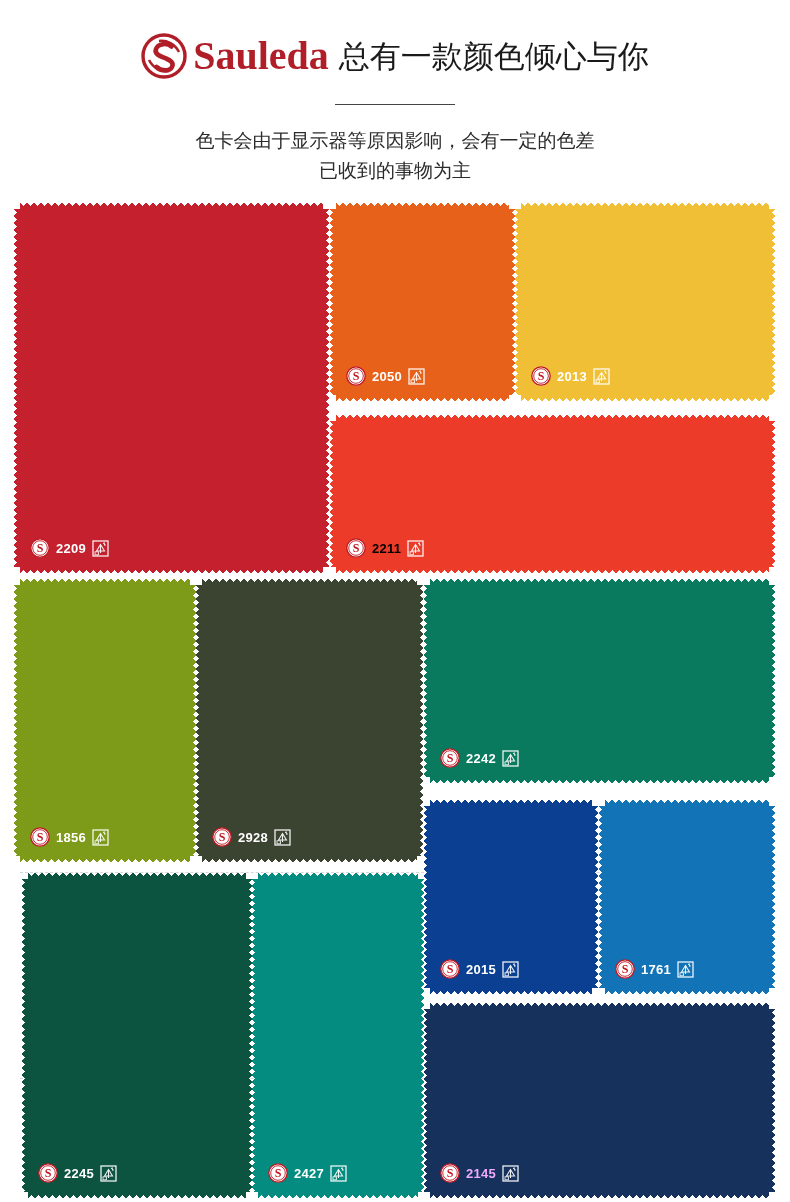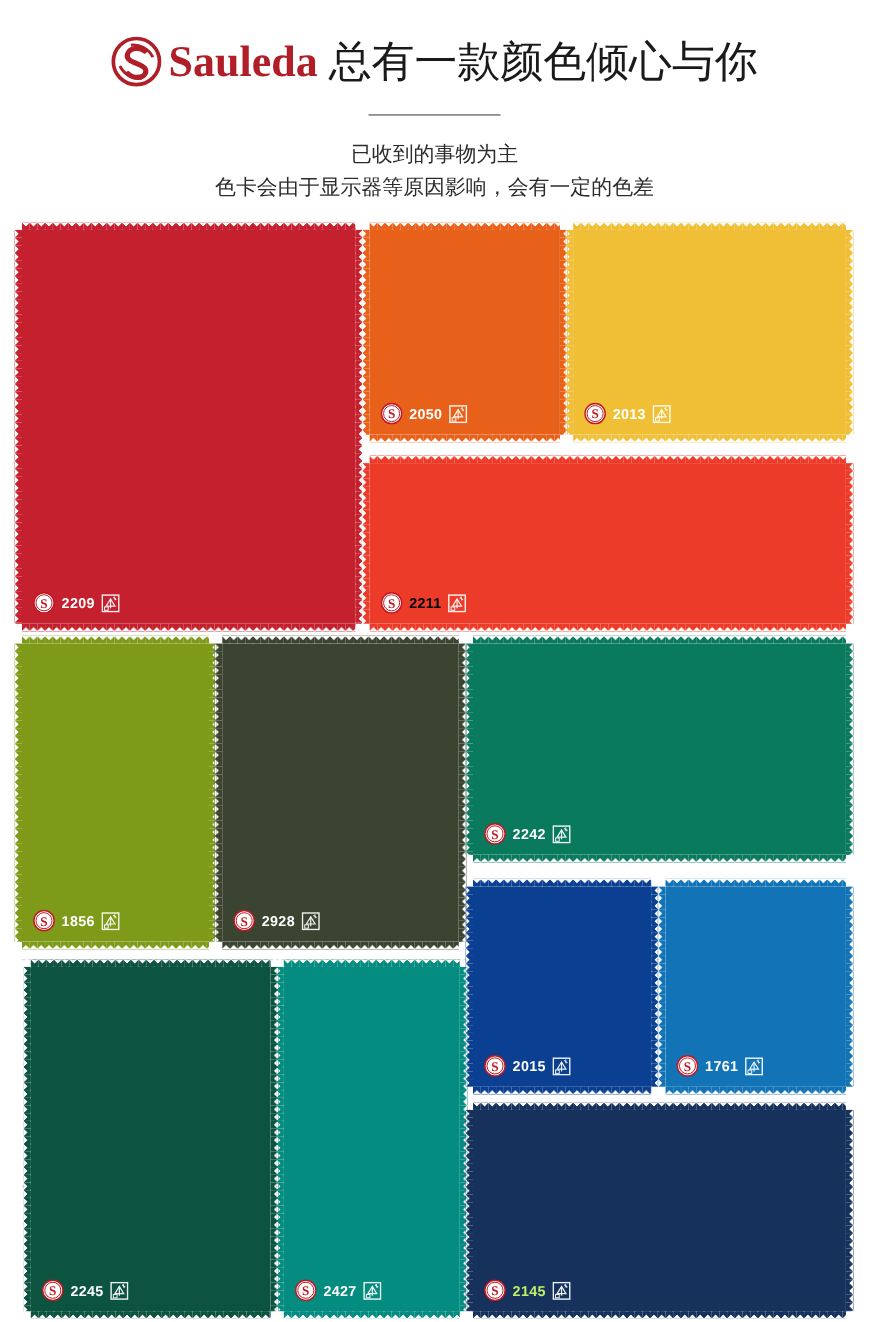--- a/index.html
+++ b/index.html
@@ -37,21 +37,21 @@
     font-family: "Liberation Serif", serif;
     font-size: 40px;
     font-weight: bold;
     color: #b01e28;
     letter-spacing: 0px;
     line-height: 1;
   }
 
   .brand-tag {
     font-family: "DejaVu Sans", sans-serif;
-    font-size: 39px;
+    font-size: 31px;
     color: #1a1a1a;
     line-height: 1;
     margin-left: 4px;
   }
 
   .divider-rule {
     width: 120px;
     height: 1px;
     background: #444;
     margin: 22px auto 0 auto;
@@ -155,22 +155,22 @@
         <path d="M38 19 C34 11 26 7 18 8" fill="none" stroke="#b01e28" stroke-width="2.6"></path>
       </svg>
     </span>
     <span class="brand-word">Sauleda</span>
     <span class="brand-tag">总有一款颜色倾心与你</span>
   </div>
 
   <div class="divider-rule"></div>
 
   <div class="note">
+    <div>色卡会由于显示器等原因影响，会有一定的色差</div>
     <div>已收到的事物为主</div>
-    <div>色卡会由于显示器等原因影响，会有一定的色差</div>
   </div>
 </div>
 
 <div class="swatch-area" id="swatch-area">
     <div class="row-sep" style="top: 396px;"></div>
     <div class="row-sep" style="top: 671px;"></div>
     <div class="row-sep" style="top: 877px;"></div>
     <div class="swatch" style="left: 20px; top: 8px; width: 303px; height: 358px; background: rgb(196, 32, 46);">
       <div class="tooth-row tooth-top" style="background: linear-gradient(to right bottom, transparent 50%, rgb(196, 32, 46) 50.5%) 0px 0px / 7px 7px repeat-x, linear-gradient(to left bottom, transparent 50%, rgb(196, 32, 46) 50.5%) 7px 0px / 7px 7px repeat-x;"></div>
       <div class="tooth-row tooth-bottom" style="background-image: linear-gradient(to right top, transparent 50%, rgb(196, 32, 46) 50.5%), linear-gradient(to left top, transparent 50%, rgb(196, 32, 46) 50.5%); background-size: 7px 7px, 7px 7px; background-position: 0px 0px, 7px 0px; background-repeat: repeat-x, repeat-x;"></div>
@@ -452,21 +452,21 @@
       <div class="tooth-col tooth-left" style="background-image: linear-gradient(to right bottom, transparent 50%, rgb(21, 49, 92) 50.5%), linear-gradient(to right top, transparent 50%, rgb(21, 49, 92) 50.5%); background-size: 7px 7px, 7px 7px; background-position: 0px 0px, 0px 7px; background-repeat: repeat-y, repeat-y;"></div>
       <div class="tooth-col tooth-right" style="background-image: linear-gradient(to left bottom, transparent 50%, rgb(21, 49, 92) 50.5%), linear-gradient(to left top, transparent 50%, rgb(21, 49, 92) 50.5%); background-size: 7px 7px, 7px 7px; background-position: 0px 0px, 0px 7px; background-repeat: repeat-y, repeat-y;"></div>
       <div class="swatch-label">
         <span class="s-mark">
   <svg viewBox="0 0 20 20" width="20" height="20" aria-hidden="true">
     <circle cx="10" cy="10" r="9.2" fill="#ffffff"></circle>
     <circle cx="10" cy="10" r="9.2" fill="none" stroke="#c01722" stroke-width="1.3"></circle>
     <circle cx="10" cy="10" r="7.3" fill="none" stroke="#c01722" stroke-width="0.9"></circle>
     <text x="10" y="14.4" text-anchor="middle" font-family="Liberation Serif, serif" font-size="12" font-weight="bold" fill="#c01722">S</text>
   </svg></span>
-        <span class="s-code" style="color: #bef264;">2145</span>
+        <span class="s-code" style="color: #f0abfc;">2145</span>
         <span class="care-icon">
   <svg viewBox="0 0 17 17" width="17" height="17" aria-hidden="true">
     <rect x="1" y="1" width="15" height="15" fill="none" stroke="#ffffff" stroke-width="1.3"></rect>
     <path d="M4.5 11 L8.5 4.5 L12.5 11 Z" fill="none" stroke="#ffffff" stroke-width="1.1"></path>
     <line x1="8.5" y1="4.5" x2="8.5" y2="13" stroke="#ffffff" stroke-width="1.1"></line>
     <line x1="11" y1="3" x2="13.8" y2="5.2" stroke="#ffffff" stroke-width="1"></line>
     <line x1="12.2" y1="2.2" x2="12.6" y2="5.8" stroke="#ffffff" stroke-width="0.8"></line>
     <rect x="3" y="11.8" width="3.4" height="3" fill="none" stroke="#ffffff" stroke-width="0.9"></rect>
   </svg></span>
       </div>

